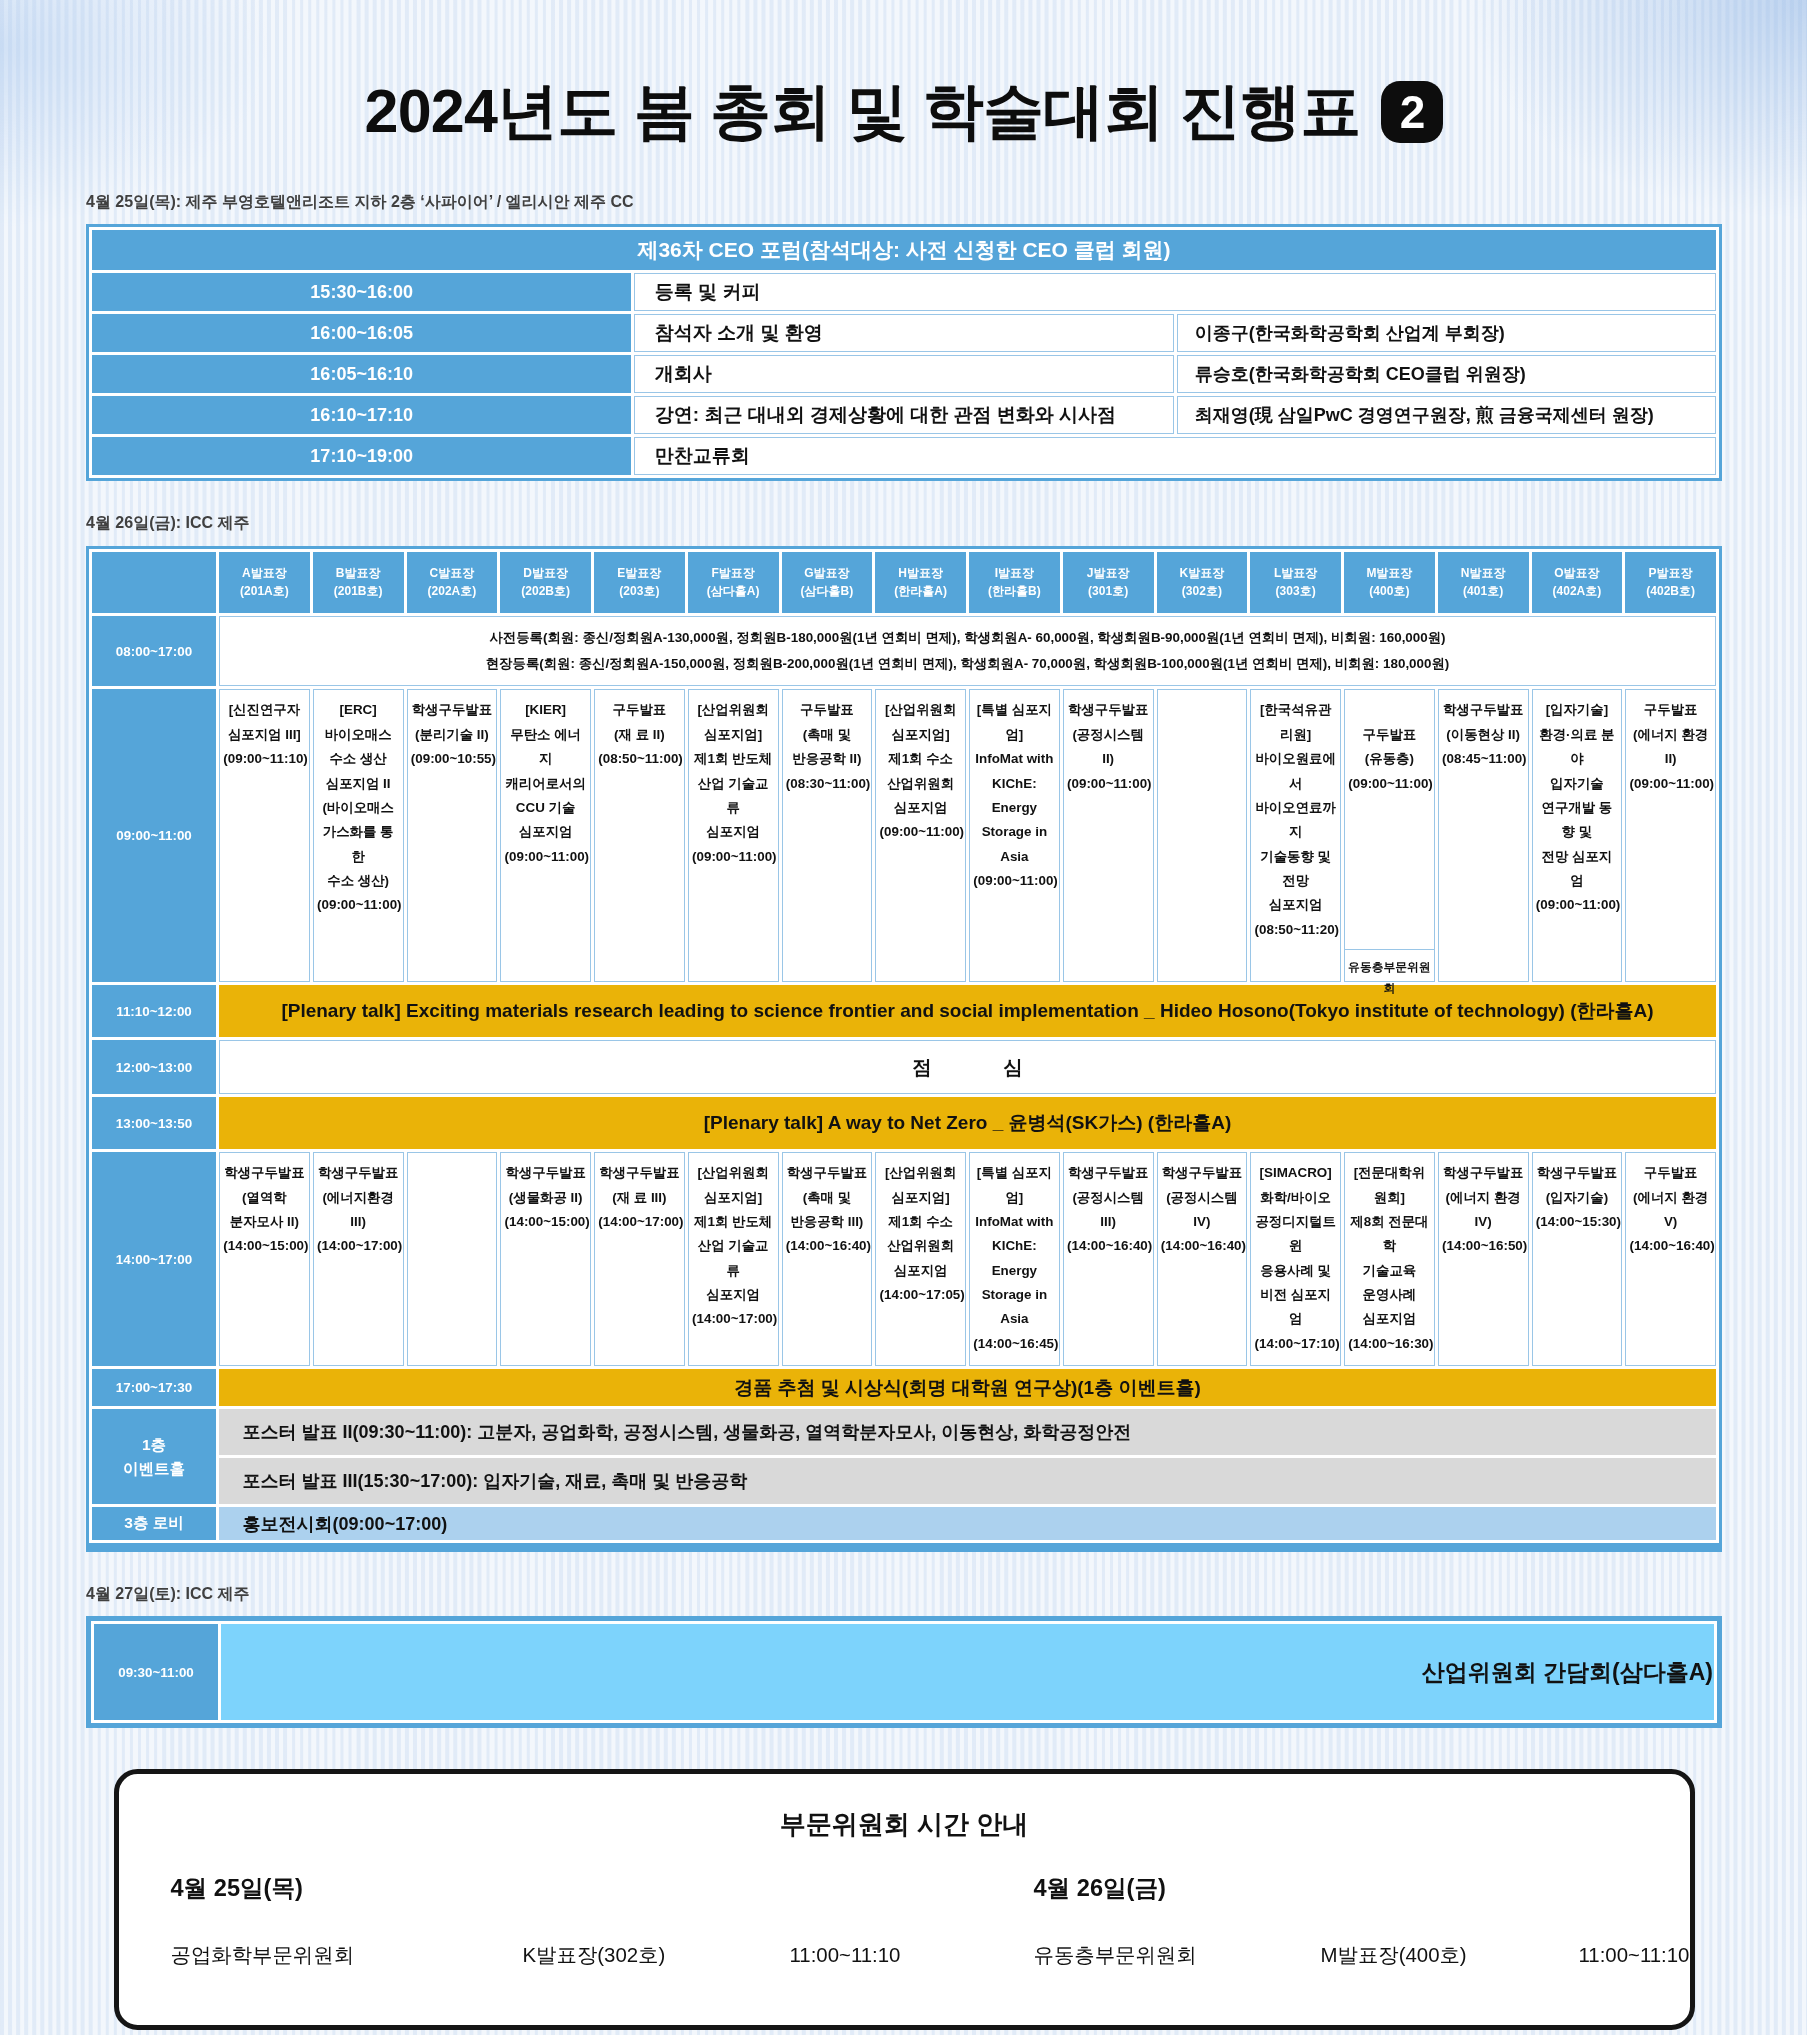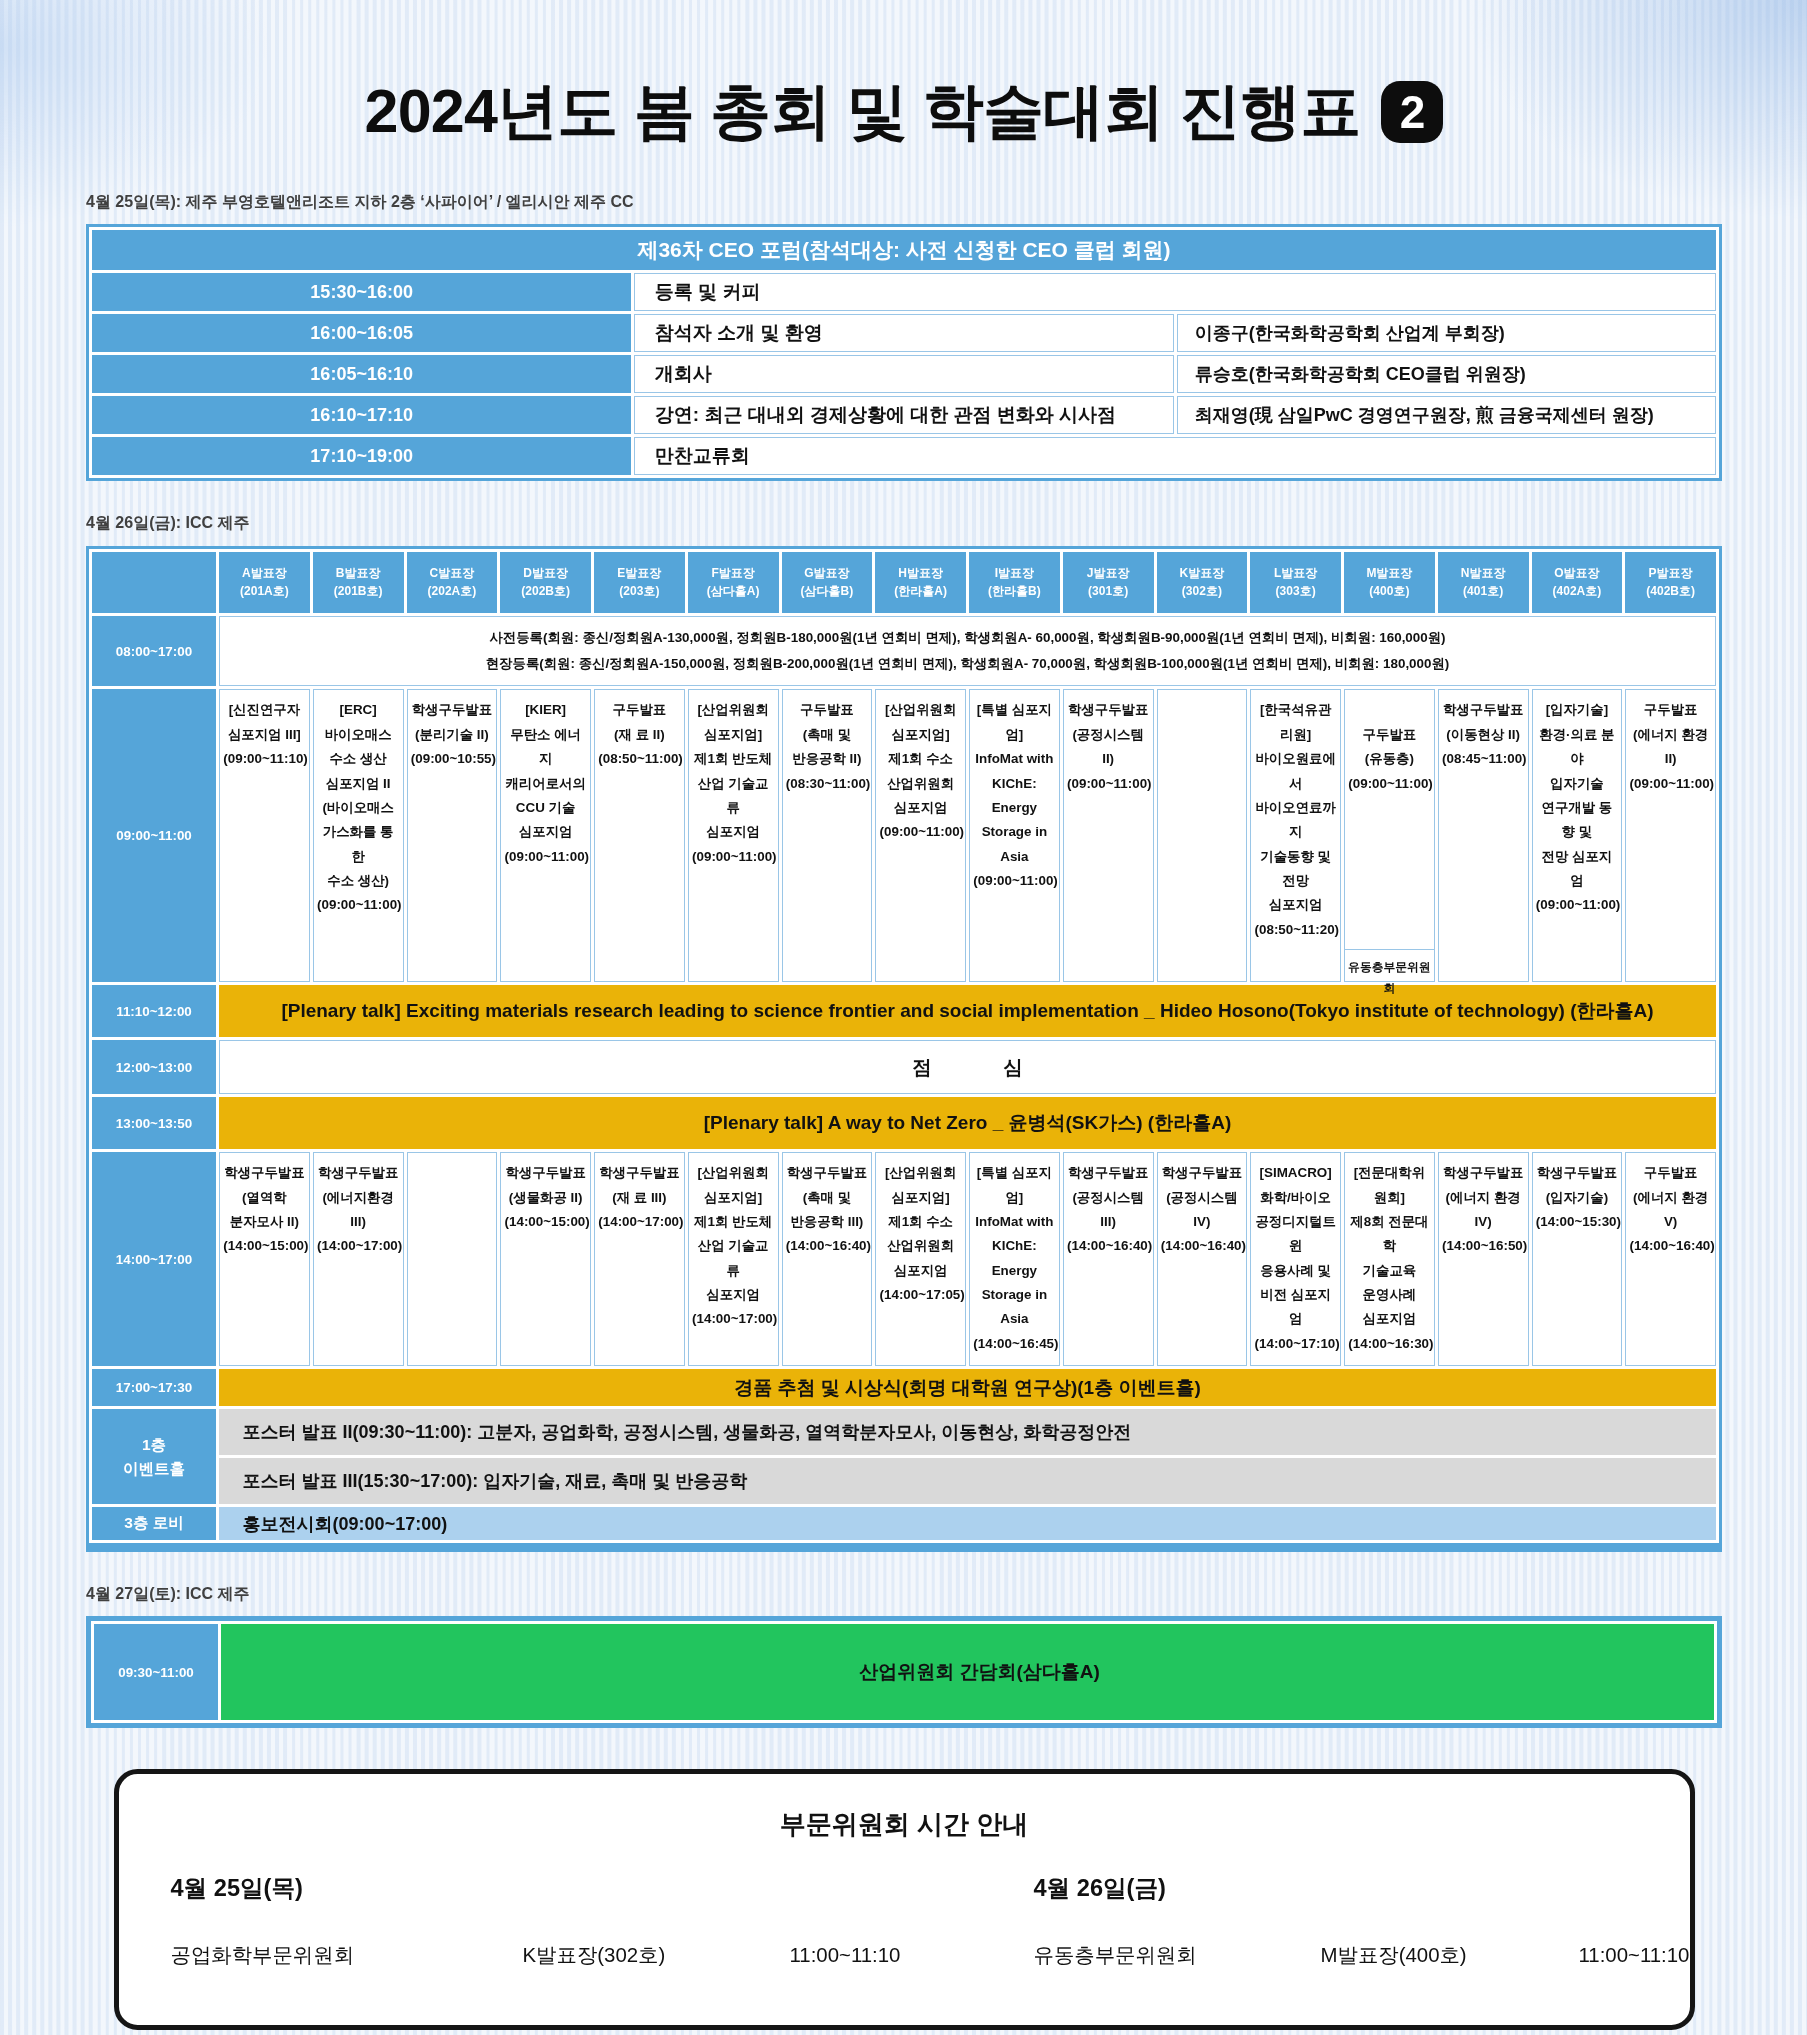--- a/index.html
+++ b/index.html
@@ -61,21 +61,21 @@
   .poster-label { font-size:15.5px; font-weight:600; line-height:1.5; white-space:pre-line; }
   .poster-cell { background:#d9d9d9; border:none; font-size:18px; font-weight:700; text-align:left;
     vertical-align:middle; padding-left:23.6px; height:46px; }
   .lobby-label { font-size:15.5px; font-weight:600; height:19px; }
   .lobby-cell { background:#acd1ee; border:none; font-size:18px; font-weight:700; text-align:left;
     vertical-align:middle; padding-left:23.6px; height:33px; }
 
   
   .d3-frame { border-width:5.7px; }
   .d3-time { width:124px; font-size:13.4px; font-weight:600; height:96px; }
-  .d3-event { font-size:19px; font-weight:700; text-align:center; vertical-align:middle; padding-left:25px; background:#22c55e; }
+  .d3-event { font-size:23px; font-weight:700; text-align:right; vertical-align:middle; padding-left:25px; background:#7dd3fc; }
 
   
   .comm-box { width:1581px; margin:41px auto 0; border:5.3px solid #151515; border-radius:23.6px;
     background:#fff; padding:24.4px 0 39px; box-sizing:border-box; }
   .comm-title { text-align:center; font-size:26px; font-weight:800; margin:8.1px 0 30.5px; }
   .comm-cols { display:flex; padding:0 52px; }
   .comm-left { width:863px; flex:0 0 auto; }
   .comm-right { flex:1 1 auto; }
   .comm-day { font-size:23.6px; font-weight:800; margin-bottom:40px; }
   .comm-row { display:grid; grid-template-columns:352px 267px auto; margin-bottom:19px; }

